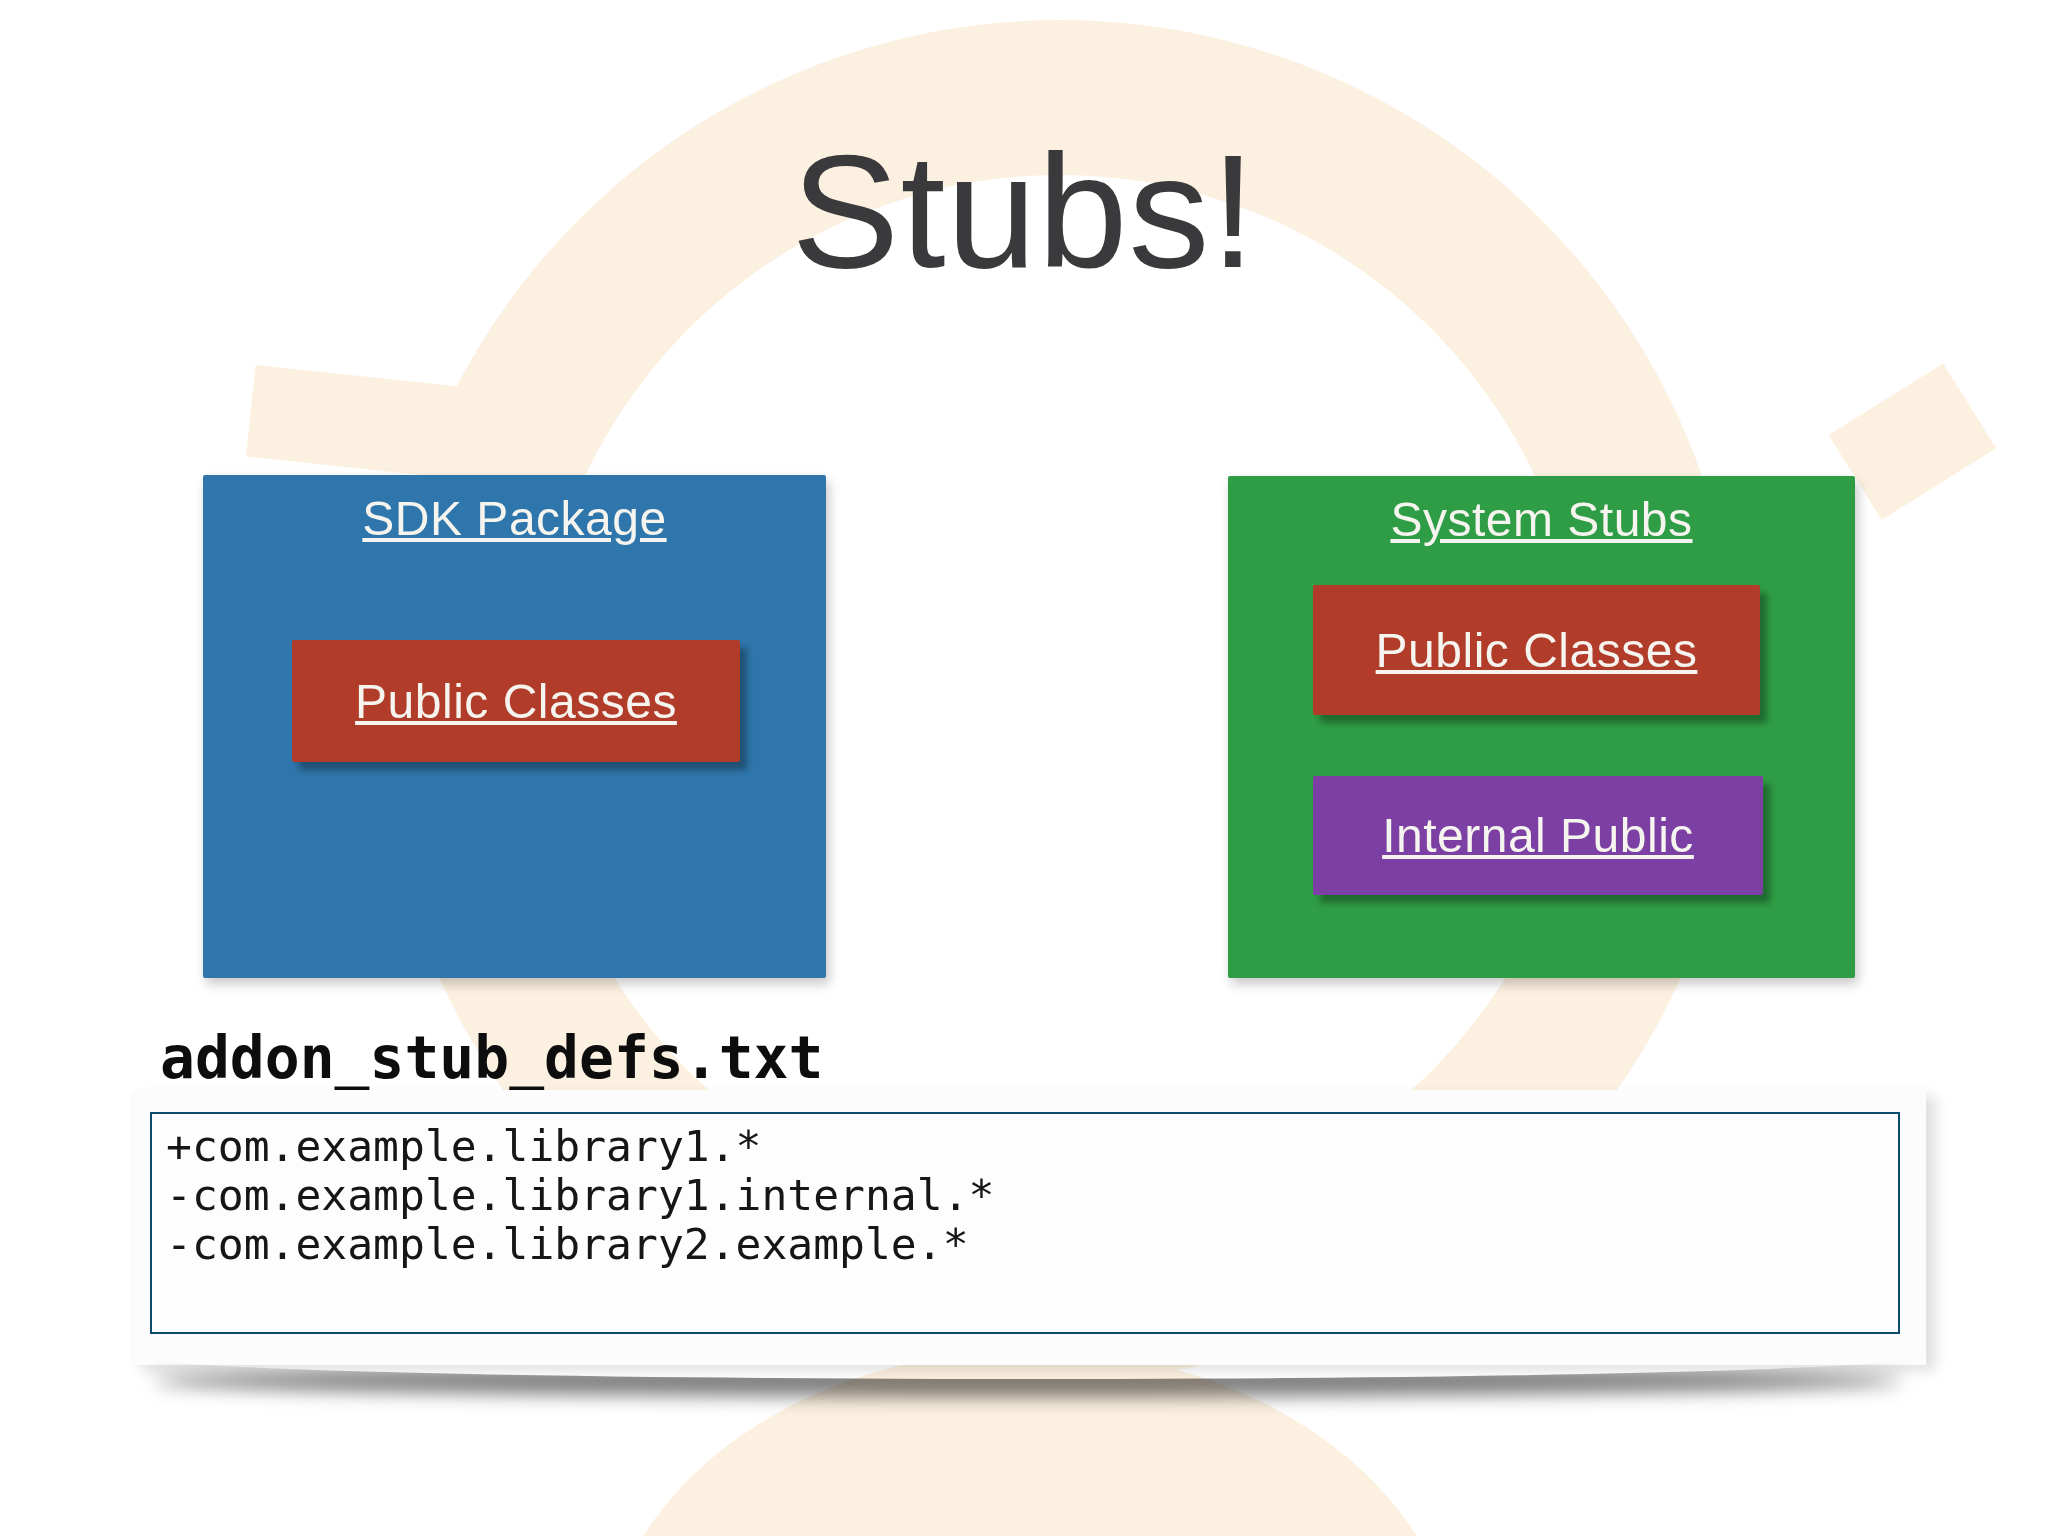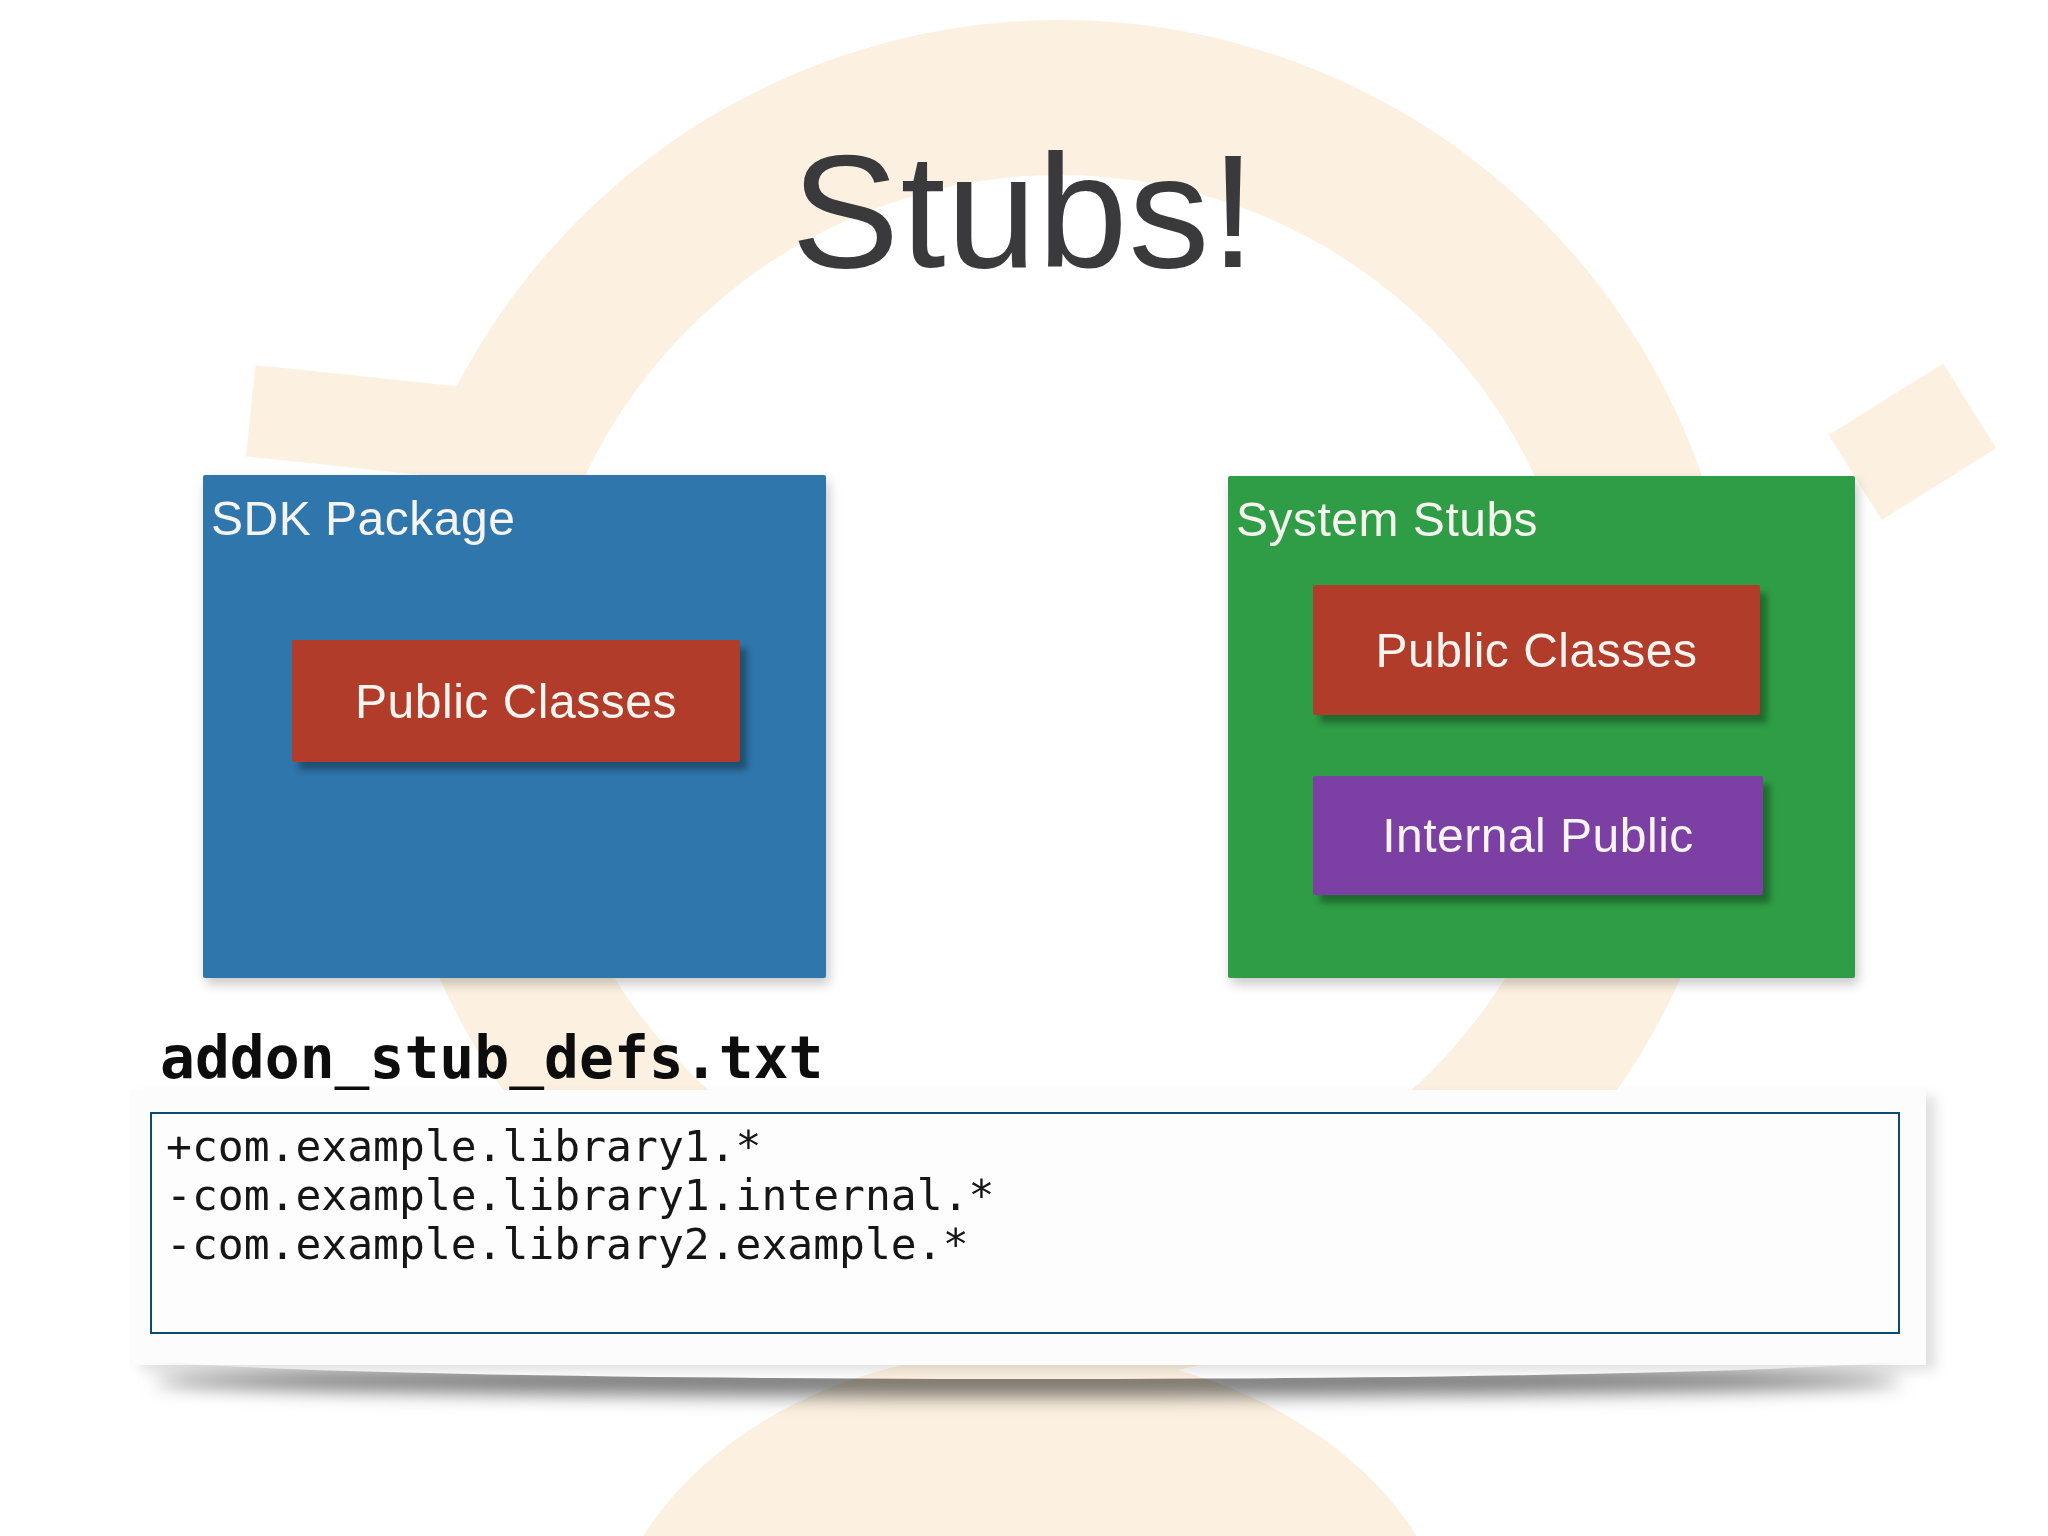--- a/index.html
+++ b/index.html
@@ -28,32 +28,34 @@
   }
   #sdk-box{
     left:203px;top:475px;width:623px;height:503px;
     background:#2e76ab;
   }
   #sys-box{
     left:1228px;top:476px;width:627px;height:502px;
     background:#2f9d45;
   }
   .bigbox-label{
-    position:absolute;left:8px;top:14px;width:100%;
+    position:absolute;left:0;top:14px;width:100%;
+    text-align:center;
     font-size:48px;line-height:60px;
     font-weight:300;
     color:#f6f4ef;
     letter-spacing:0.5px;
+    text-decoration:underline;
   }
   .innerbox{
     position:absolute;
     border-radius:2px;
     box-shadow:7px 8px 6px rgba(0,0,0,0.32);
     display:flex;align-items:center;justify-content:center;
-    font-size:48px;font-weight:300;color:#f6f4ef;letter-spacing:0.5px;
+    font-size:48px;font-weight:300;color:#f6f4ef;letter-spacing:0.5px;text-decoration:underline;
   }
   #sdk-public{left:89px;top:165px;width:448px;height:122px;background:#b13c2a;}
   #sys-public{left:85px;top:109px;width:447px;height:130px;background:#b13c2a;}
   #sys-internal{left:85px;top:300px;width:450px;height:119px;background:#7c3fa4;}
   #code-filename{
     left:160px;top:1032px;
     font-family:"DejaVu Sans Mono","Liberation Mono",monospace;
     font-size:58px;line-height:52px;
     font-weight:bold;
     color:#0d0d0d;

